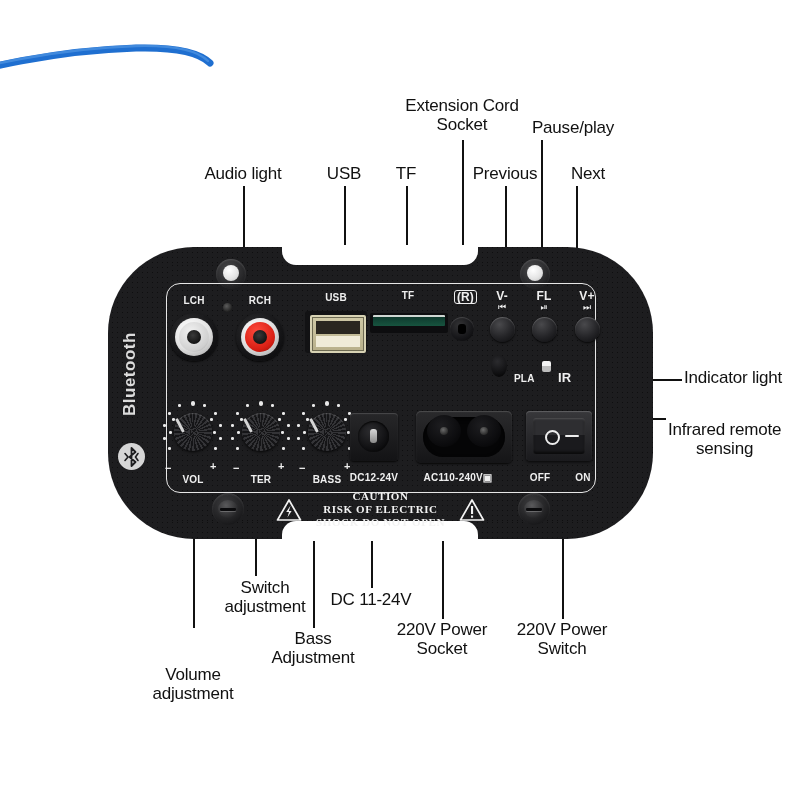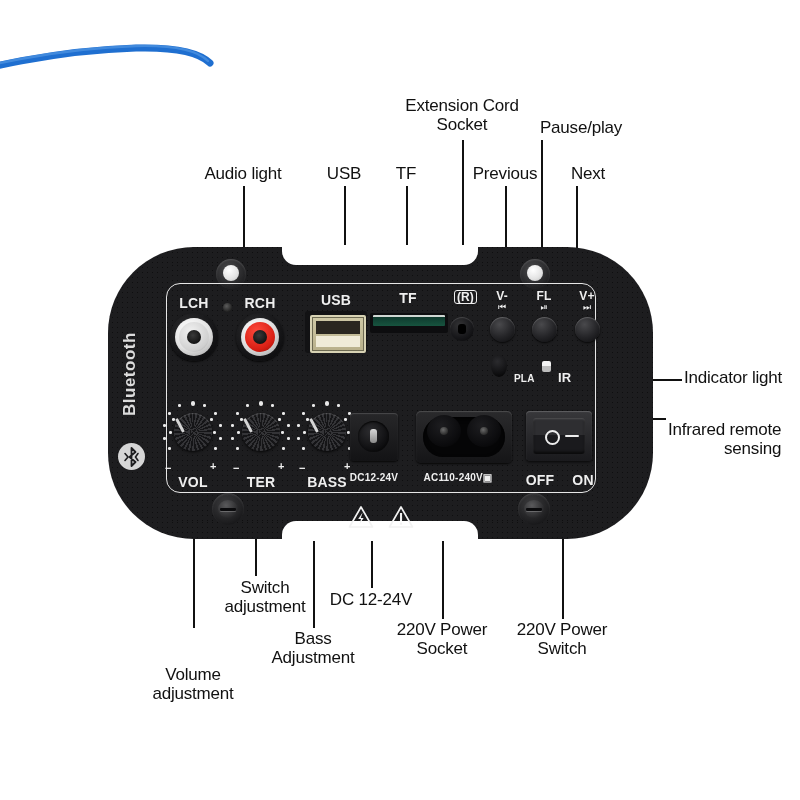--- a/index.html
+++ b/index.html
@@ -15,21 +15,21 @@
   
   .callout{
     position:absolute;
     color:#111111;
     font-size:17px;
     line-height:1.12;
     white-space:pre-line;
     letter-spacing:-0.2px;
   }
   .callout.c{text-align:center;transform:translateX(-50%);}
-  .callout.l{text-align:right;}
+  .callout.l{text-align:center;}
 
   .leader{position:absolute;background:#111111;}
   .leader.v{width:1.6px;}
   .leader.h{height:1.6px;}
 
   
   #board{
     position:absolute;
     left:108px;top:247px;
     width:545px;height:292px;
@@ -106,21 +106,21 @@
     text-align:center;
   }
   #bt-mark{
     position:absolute;left:10px;top:196px;width:27px;height:27px;border-radius:50%;
     background:#d6d6d6;
   }
   #bt-mark svg{position:absolute;left:5px;top:3.5px;}
 
   
   .blab{
-    position:absolute;color:#efefef;font-size:14px;font-weight:700;
+    position:absolute;color:#efefef;font-size:10px;font-weight:700;
     letter-spacing:.2px;white-space:nowrap;
   }
   .blab.sm{font-size:10px;}
   .blab.ctr{transform:translateX(-50%);text-align:center;}
 
   
   .rca{
     position:absolute;width:48px;height:48px;border-radius:50%;
     background:radial-gradient(circle at 40% 34%, #2e2e30 0%, #151517 60%, #050506 100%);
     box-shadow:0 1px 2px rgba(0,0,0,.8);
@@ -301,33 +301,33 @@
 <body>
 
 <div id="stage">
 
   <div class="callout c" style="left:243px;top:164px;">Audio light</div>
   <div class="callout c" style="left:344px;top:164px;">USB</div>
   <div class="callout c" style="left:406px;top:164px;">TF</div>
   <div class="callout c" style="left:462px;top:96px;">Extension Cord
 Socket</div>
   <div class="callout c" style="left:505px;top:164px;">Previous</div>
-  <div class="callout c" style="left:573px;top:118px;margin-left:8px;">Pause/play</div>
+  <div class="callout c" style="left:573px;top:118px;">Pause/play</div>
   <div class="callout c" style="left:588px;top:164px;text-align:right;">Next</div>
   <div class="callout l" style="left:684px;top:368px;">Indicator light</div>
   <div class="callout l" style="left:668px;top:420px;">Infrared remote
 sensing</div>
 
   <div class="callout c" style="left:193px;top:665px;">Volume
 adjustment</div>
   <div class="callout c" style="left:265px;top:578px;">Switch
 adjustment</div>
   <div class="callout c" style="left:313px;top:629px;">Bass
 Adjustment</div>
-  <div class="callout c" style="left:371px;top:590px;">DC 12-24V</div>
+  <div class="callout c" style="left:371px;top:590px;">DC 11-24V</div>
   <div class="callout c" style="left:442px;top:620px;">220V Power
 Socket</div>
   <div class="callout c" style="left:562px;top:620px;">220V Power
 Switch</div>
 
   <div class="leader v" style="left:243px;top:186px;height:144px;"></div>
   <div class="leader v" style="left:344px;top:186px;height:163px;"></div>
   <div class="leader v" style="left:406px;top:186px;height:155px;"></div>
   <div class="leader v" style="left:462px;top:140px;height:202px;"></div>
   <div class="leader v" style="left:505px;top:186px;height:162px;"></div>
@@ -517,20 +517,23 @@
     <div class="blab ctr" style="left:432px;top:225px;">OFF</div>
     <div class="blab ctr" style="left:475px;top:225px;">ON</div>
 
     <div id="caution">
       <div class="tri">
         <svg width="26" height="24" viewBox="0 0 26 24">
           <path d="M13 2 L24.5 22 L1.5 22 Z" fill="none" stroke="#f2f2f2" stroke-width="1.7" stroke-linejoin="round"></path>
           <path d="M14.6 7.5 L10.2 14 L13 14 L11.4 19.5 L15.6 13 L12.8 13 Z" fill="#f2f2f2"></path>
         </svg>
       </div>
+      <div id="caution-txt">CAUTION
+RISK OF ELECTRIC
+SHOCK DO NOT OPEN</div>
       <div class="tri">
         <svg width="26" height="24" viewBox="0 0 26 24">
           <path d="M13 2 L24.5 22 L1.5 22 Z" fill="none" stroke="#f2f2f2" stroke-width="1.7" stroke-linejoin="round"></path>
           <rect x="12" y="8" width="2.1" height="8" fill="#f2f2f2"></rect>
           <rect x="12" y="17.6" width="2.1" height="2.1" fill="#f2f2f2"></rect>
         </svg>
       </div>
     </div>
 
   </div>

